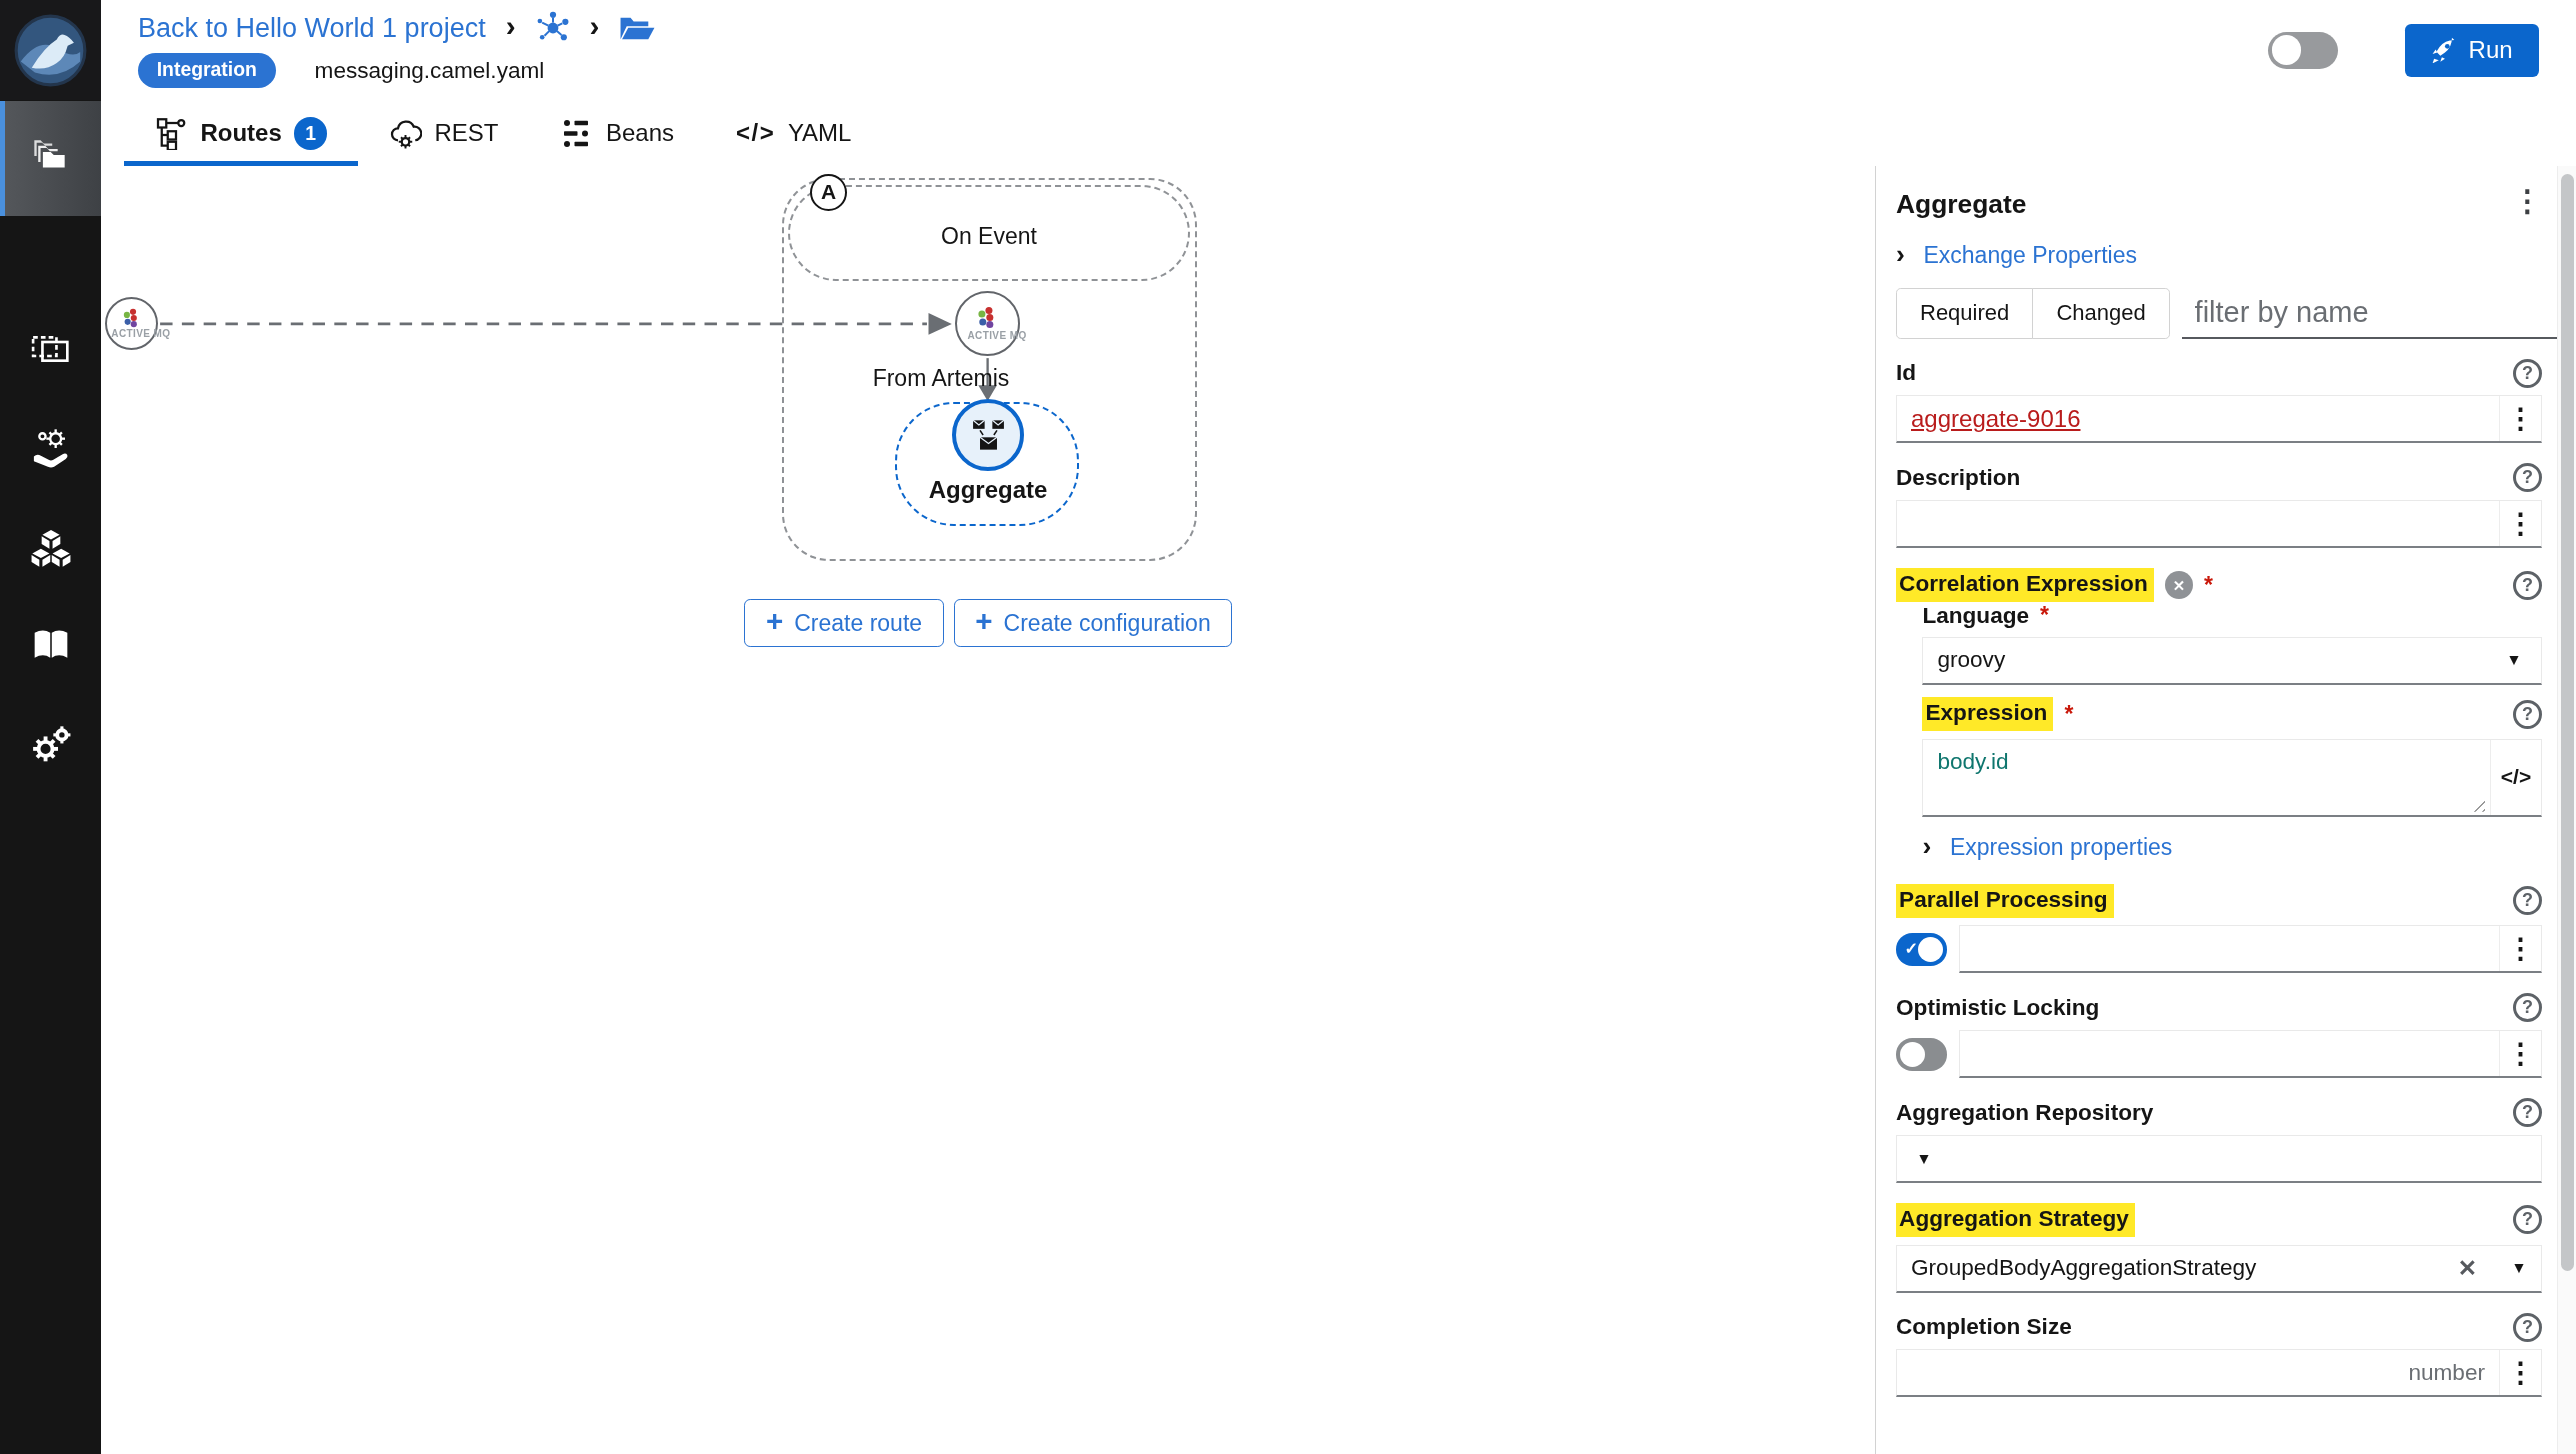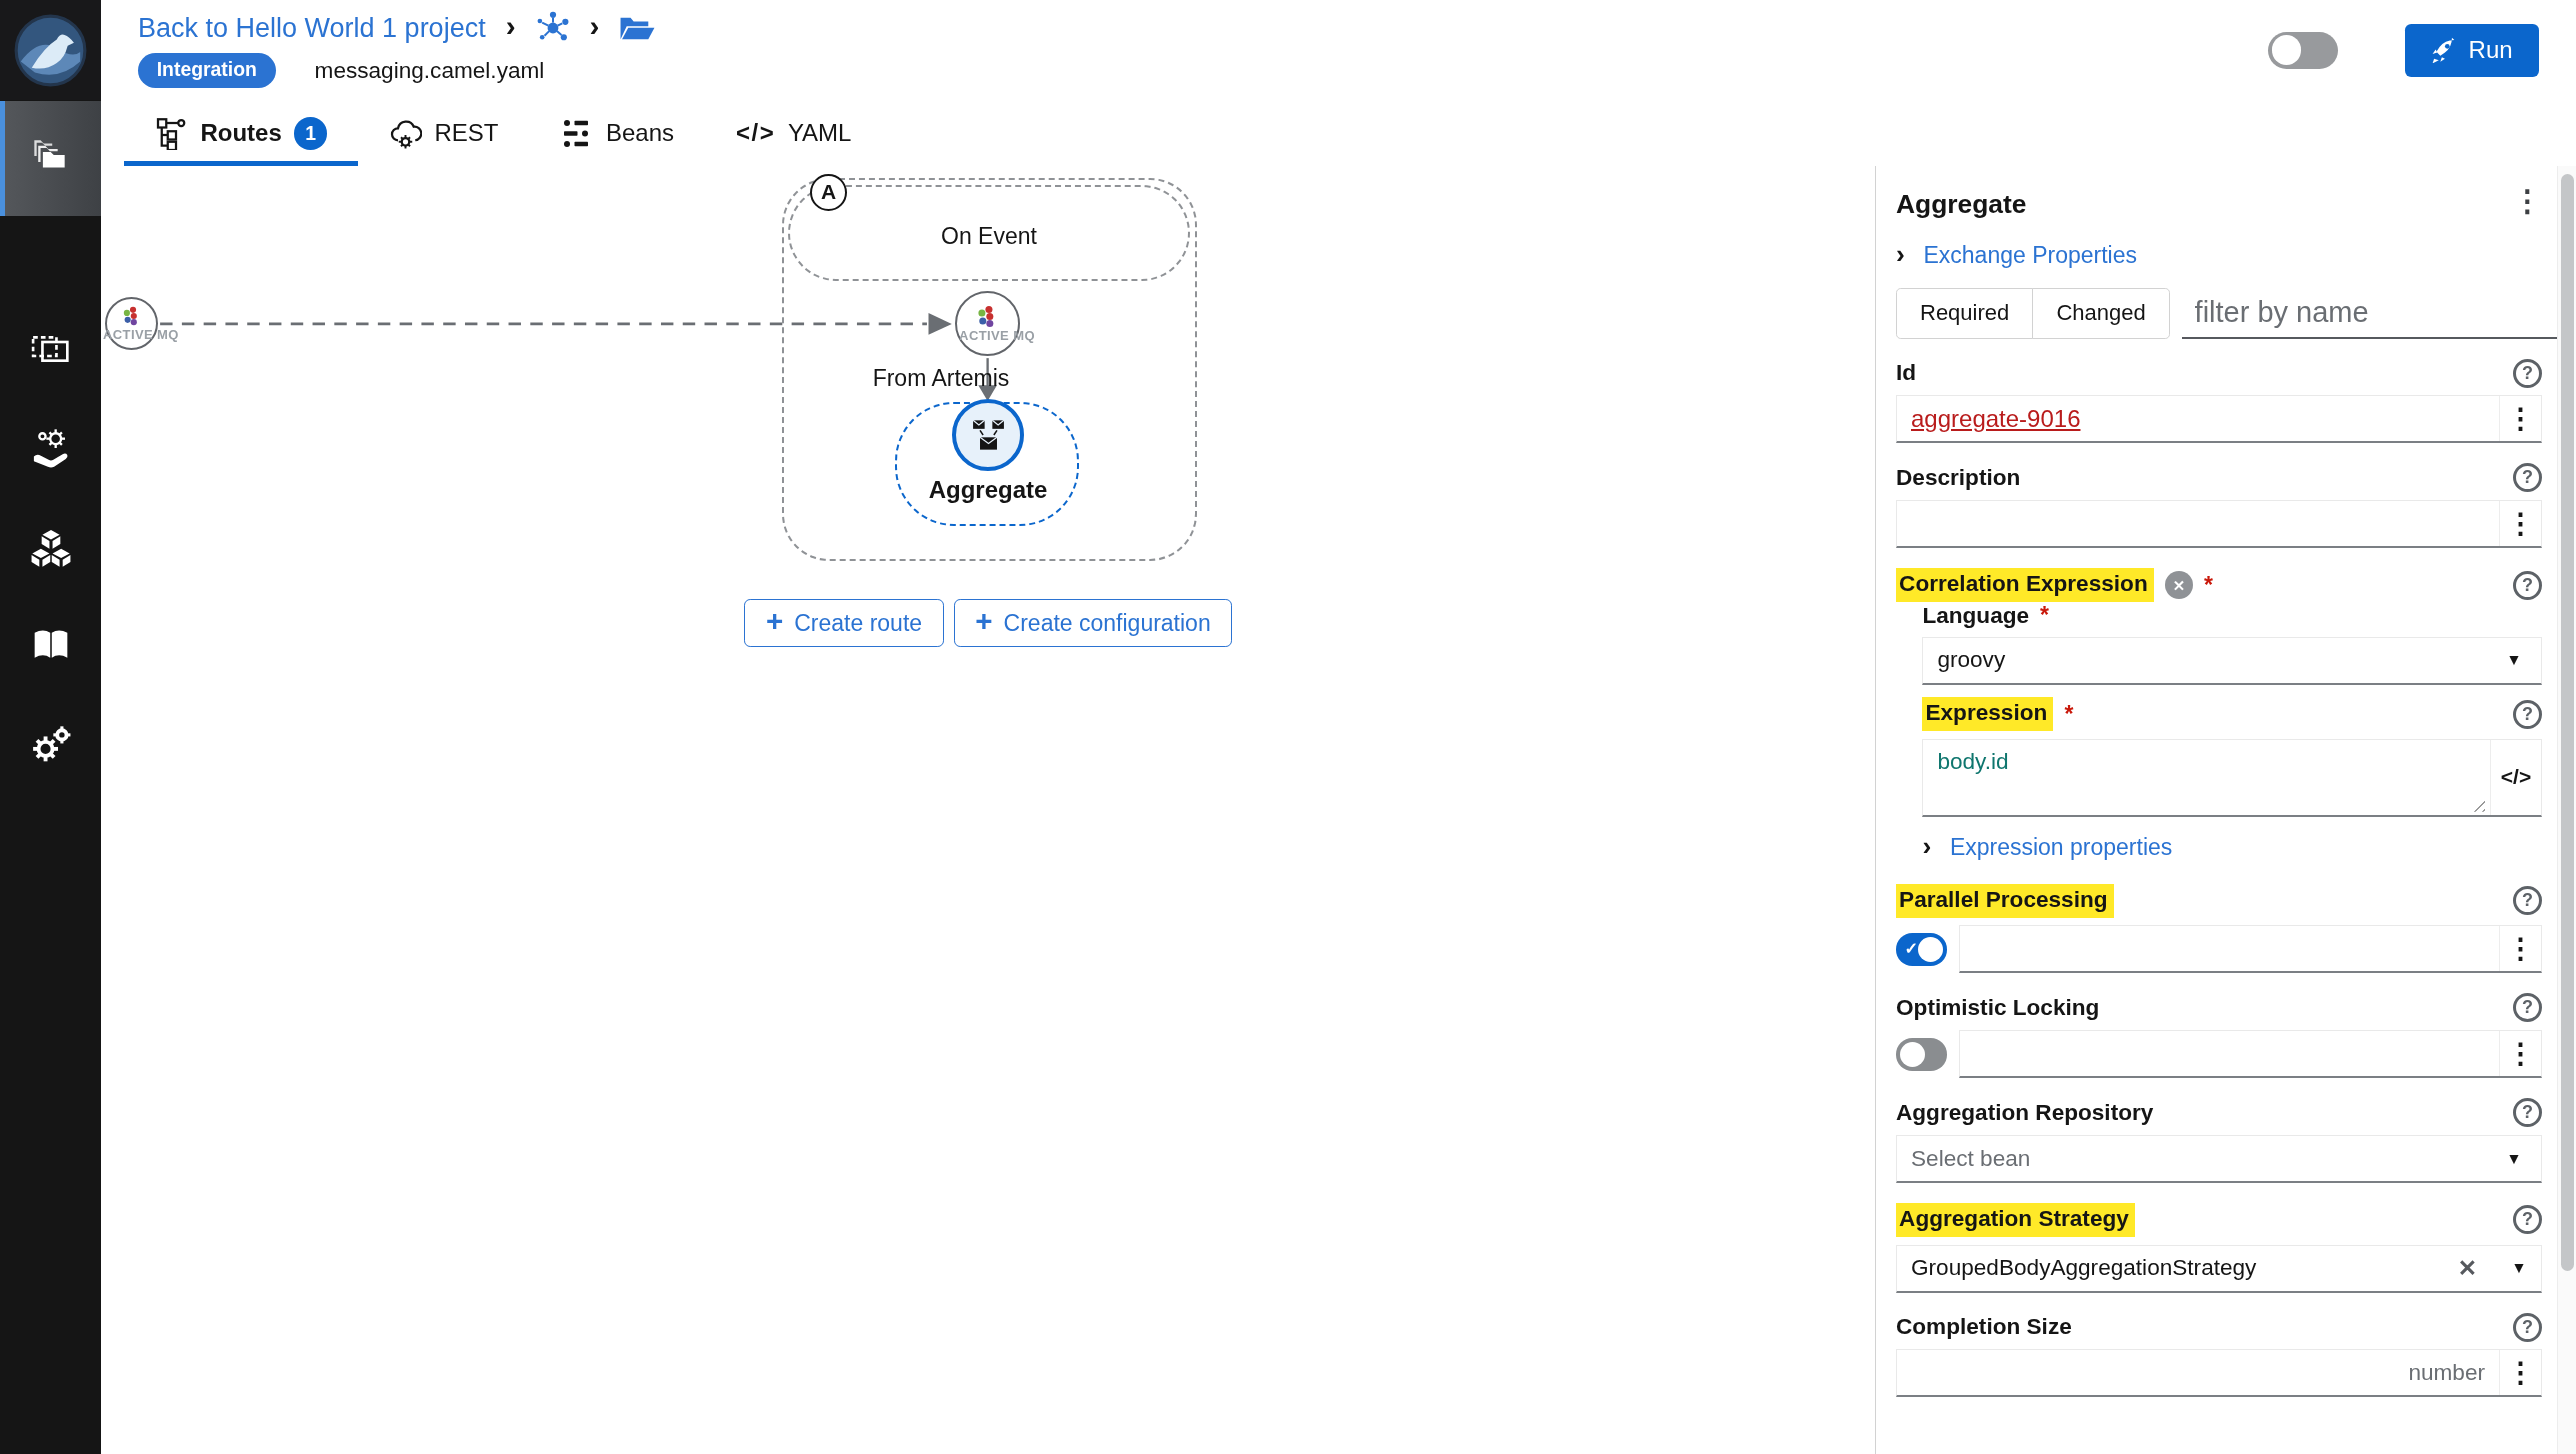--- a/index.html
+++ b/index.html
@@ -44,21 +44,21 @@
   .pill { position:absolute; border:2.3px dashed #8f9296; border-radius:54px; display:flex; align-items:flex-start; justify-content:center; }
   .pill-label { font-size:23px; color:#151515; }
   .badge-a { position:absolute; width:37px; height:37px; border-radius:50%; background:#fff; border:2.3px solid #151515; display:flex; align-items:center; justify-content:center; font-size:21px; font-weight:700; }
   .node-label { position:absolute; font-size:23px; color:#151515; text-align:center; }
   .agg-group { position:absolute; border:2.3px dashed #0b66cc; border-radius:59px; }
   .agg-circle { position:absolute; width:72px; height:72px; border-radius:50%; background:#e7f1fa; border:4.7px solid #0b66cc; display:flex; align-items:center; justify-content:center; }
   .agg-label { font-weight:700; font-size:24px; }
   .create-btn { position:absolute; height:48px; background:#fff; border:1.9px solid #2b73d2; border-radius:6.2px; color:#2b73d2; font-size:23px; display:flex; align-items:center; justify-content:center; gap:11px; cursor:pointer; }
   .plus-glyph { font-size:29.6px; font-weight:700; margin-top:-3.9px; }
   .mq-logo { display:flex; flex-direction:column; align-items:center; line-height:1; }
-  .mq-text { font-size:13px; letter-spacing:0.4px; color:#9aa0a6; font-weight:700; margin-top:1.6px; white-space:nowrap;padding-left:19px; }
+  .mq-text { font-size:10px; letter-spacing:0.4px; color:#9aa0a6; font-weight:700; margin-top:1.6px; white-space:nowrap;padding-left:19px; }
 
   
   .panel { position:absolute; left:1875px; top:166px; width:701px; height:1288px; background:#fff; border-left:0.8px solid #d2d2d2; }
   .panel-inner { position:absolute; left:20px; top:0; width:646px; }
   .panel-title-row { display:flex; align-items:flex-start; justify-content:space-between; margin-top:23px; }
   .panel-title { font-size:26.4px; font-weight:700; }
   .kebab { font-size:29.6px; font-weight:700; color:#3c3f42; line-height:0.8; letter-spacing:0; cursor:pointer; }
   .panel-desc { margin-top:23px; font-size:22.6px; color:#151515; }
   .link-row { display:flex; align-items:center; gap:18.7px; margin-top:22px; cursor:pointer; }
   .link-chevron { font-size:26.4px; font-weight:800; color:#151515; line-height:1; margin-top:-3.1px; }
@@ -507,21 +507,20 @@
         </div>
       </div>
 
       <div class="label-row">
         <div class="label-left">
             <span class="flabel">Aggregation Repository</span>
           </div>
         <span class="help">?</span>
       </div>
       <div class="input-row">
-        <div class="input-value placeholder">Select bean</div>
         <div class="select-caret-cell">
             <span class="caret">▼</span>
           </div>
       </div>
 
       <div class="label-row">
         <div class="label-left">
             <span class="flabel hl">Aggregation Strategy</span>
           </div>
         <span class="help">?</span>

